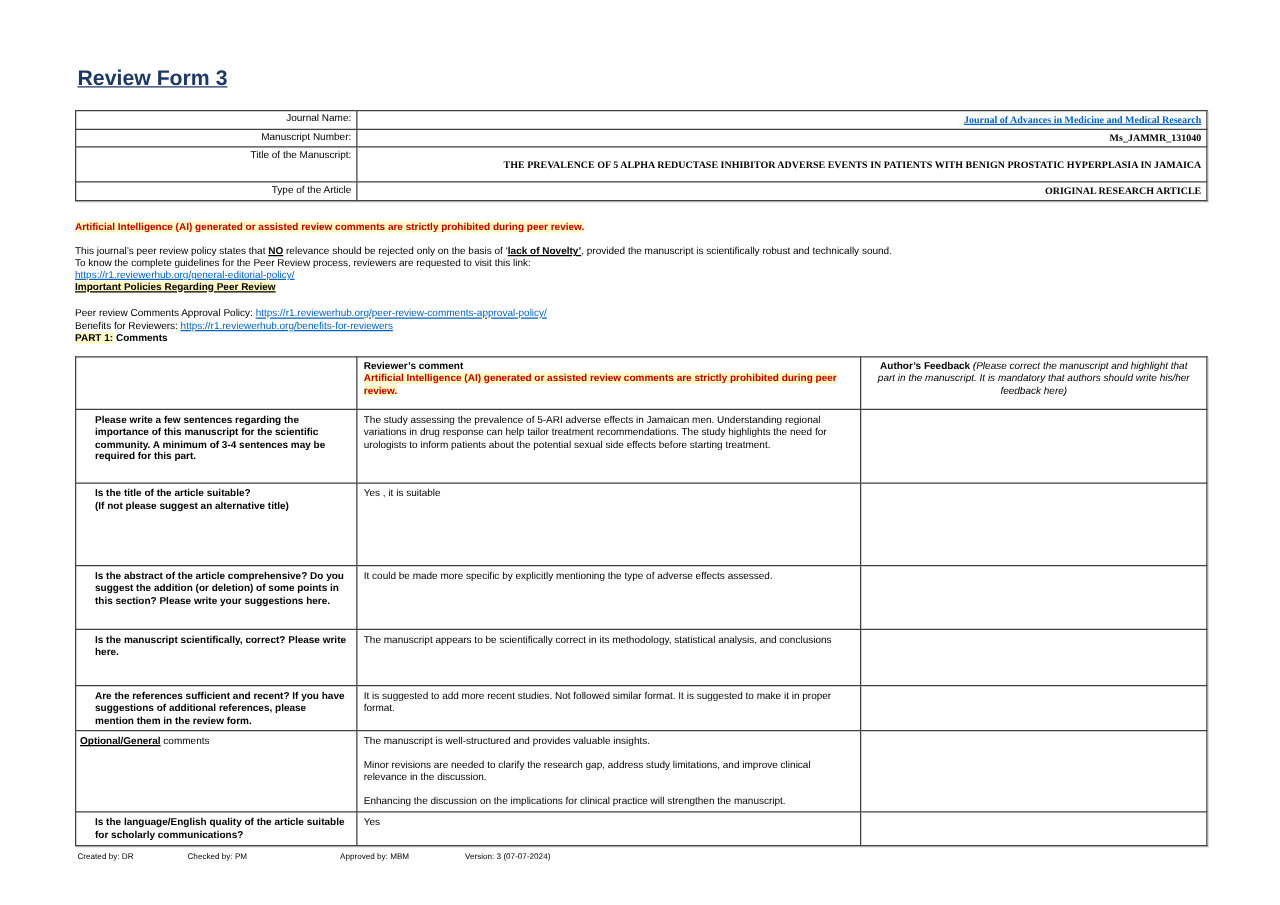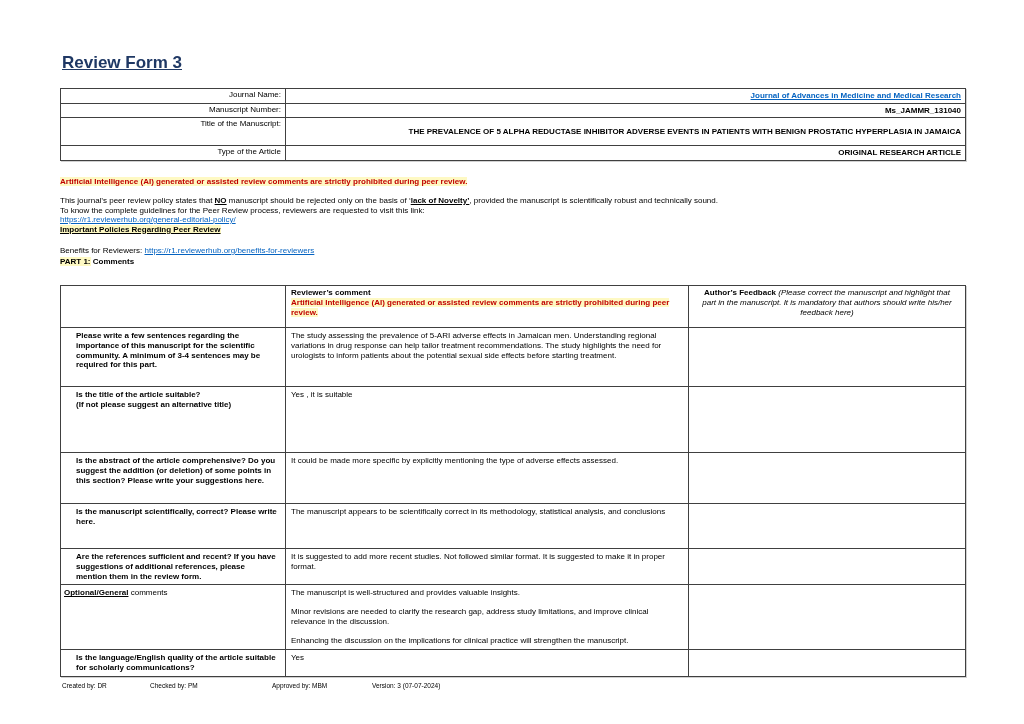--- a/index.html
+++ b/index.html
@@ -15,21 +15,21 @@
   .it { font-style:italic; }
   .hl { background:#fef9c3; }
   .red { color:#C00000; }
   a.link { color:#0563C1; text-decoration:underline; cursor:pointer; }
   .doc-title {
     font-size:17px; font-weight:bold; color:#1F3864; text-decoration:underline;
   }
   table { border-collapse:collapse; table-layout:fixed; width:905px; }
   td { border:1px solid #404040; vertical-align:top; font-size:8px; line-height:1.22; }
   .jtable td { padding:1px 4px 1px 8px;text-align:right; }
-  .jtable td.val { padding-left:6px; font-weight:bold; vertical-align:middle; }
+  .jtable td.val { padding-left:6px; font-weight:bold; vertical-align:middle;font-family:Liberation Serif, serif; }
   .jtable td.lbl { vertical-align:top; }
   .rtable td.q-cell  { padding:3px 8px 3px 15px; font-weight:bold; }
   .rtable td.q-cell.flush { padding-left:3px; font-weight:normal; }
   .rtable td.c-cell  { padding:3px 6px 3px 5px; }
   .rtable td.c-cell.justify { text-align:justify; }
   .rtable td.f-cell  { padding:2px 4px; }
   .rtable td.hdr-comment { padding:2px 6px 2px 5px; }
   .rtable td.hdr-feedback { padding:2px 8px; text-align:center; }
   .para-gap { margin-top:9px; }
   .footer-row { display:flex; font-size:6.5px; color:#000; }
@@ -73,28 +73,31 @@
   </div>
 
   <div class="abs b u" style="left:60px; top:161px;margin-top:15px;">General guidelines for the Peer Review process:</div>
 
   <div class="abs" style="left:60px; top:177px;">
     <span class="hl red b">Artificial Intelligence (AI) generated or assisted review comments are strictly prohibited during peer review.</span>
   </div>
 
   <div class="abs" style="left:60px; top:196px; width:905px; line-height:9.5px;">
     <div>
-      <span>This journal’s peer review policy states that </span><span class="b u">NO</span><span> manuscript should be rejected only on the basis of ‘</span><span class="b u">lack of Novelty’</span><span>, provided the manuscript is scientifically robust and technically sound.</span>
+      <span>This journal’s peer review policy states that </span><span class="b u">NO</span><span> relevance should be rejected only on the basis of ‘</span><span class="b u">lack of Novelty’</span><span>, provided the manuscript is scientifically robust and technically sound.</span>
     </div>
     <div>To know the complete guidelines for the Peer Review process, reviewers are requested to visit this link:</div>
     <div><a class="link">https://r1.reviewerhub.org/general-editorial-policy/</a></div>
     <div><span class="hl b u">Important Policies Regarding Peer Review</span></div>
   </div>
 
   <div class="abs" style="left:60px; top:246px; width:905px; line-height:9.5px;">
+    <div>
+      <span>Peer review Comments Approval Policy: </span><a class="link">https://r1.reviewerhub.org/peer-review-comments-approval-policy/</a>
+    </div>
     <div>
       <span>Benefits for Reviewers: </span><a class="link">https://r1.reviewerhub.org/benefits-for-reviewers</a>
     </div>
     <div style="margin-top:1px;">
       <span class="hl b">PART 1:</span><span class="b"> Comments</span>
     </div>
   </div>
 
   <div class="abs" style="left:60px; top:285px;">
     <table class="rtable shadowed">

